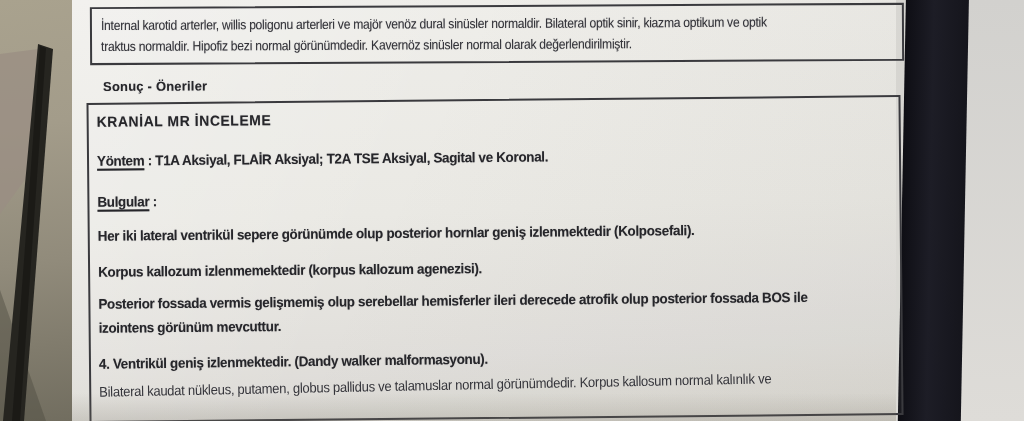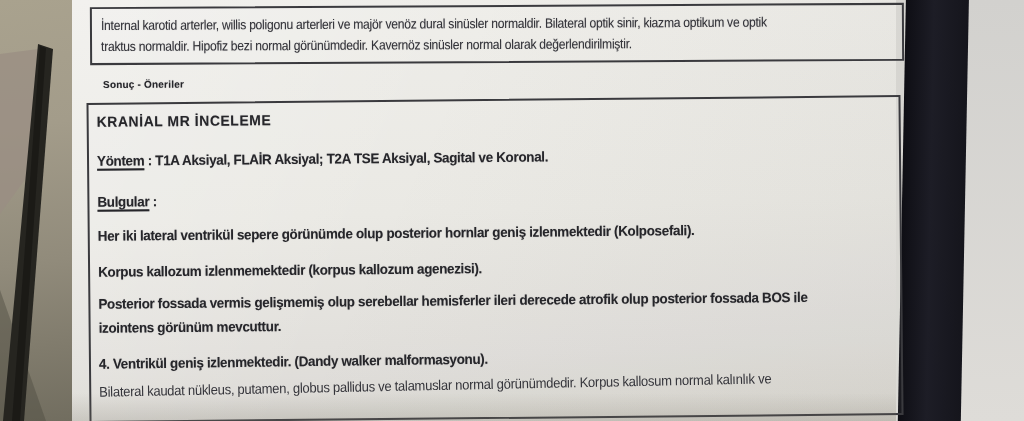--- a/index.html
+++ b/index.html
@@ -26,21 +26,21 @@
 
   
   .summary-box { position:absolute; left:18px; top:5px; width:814px; height:58px;
     border:2px solid #3a3a3e; padding:6px 10px 0 9px; overflow:hidden;
     transform:rotate(-0.3deg); transform-origin:50% 50%; background:rgba(255,255,255,0.06); }
   .sline { white-space:nowrap; font-size:13.5px; letter-spacing:-0.3px; line-height:21px;
     font-weight:normal; color:#333339; transform:scaleX(0.90); transform-origin:0 50%;
     text-shadow:0 0 1px rgba(60,60,70,0.3); }
 
   
-  .section-label { position:absolute; left:31px; top:79px; font-size:10px; font-weight:bold;
+  .section-label { position:absolute; left:31px; top:79px; font-size:13px; font-weight:bold;
     letter-spacing:0.2px; transform:rotate(-0.3deg); transform-origin:0 50%; }
 
   
   .main-box { position:absolute; left:16px; top:99px; width:814px; height:320px;
     border:2px solid #3a3a3e; overflow:hidden; transform:rotate(-0.55deg);
     transform-origin:50% 50%; background:rgba(255,255,255,0.05); }
   .mline { position:absolute; left:8px; white-space:nowrap; font-weight:bold; font-size:14px;
     letter-spacing:-0.35px; transform:scaleX(0.96); transform-origin:0 50%; line-height:20px; }
   .mline.title   { top:7px;  letter-spacing:0.6px; font-size:14.5px; }
   .mline.method  { top:46px; }

